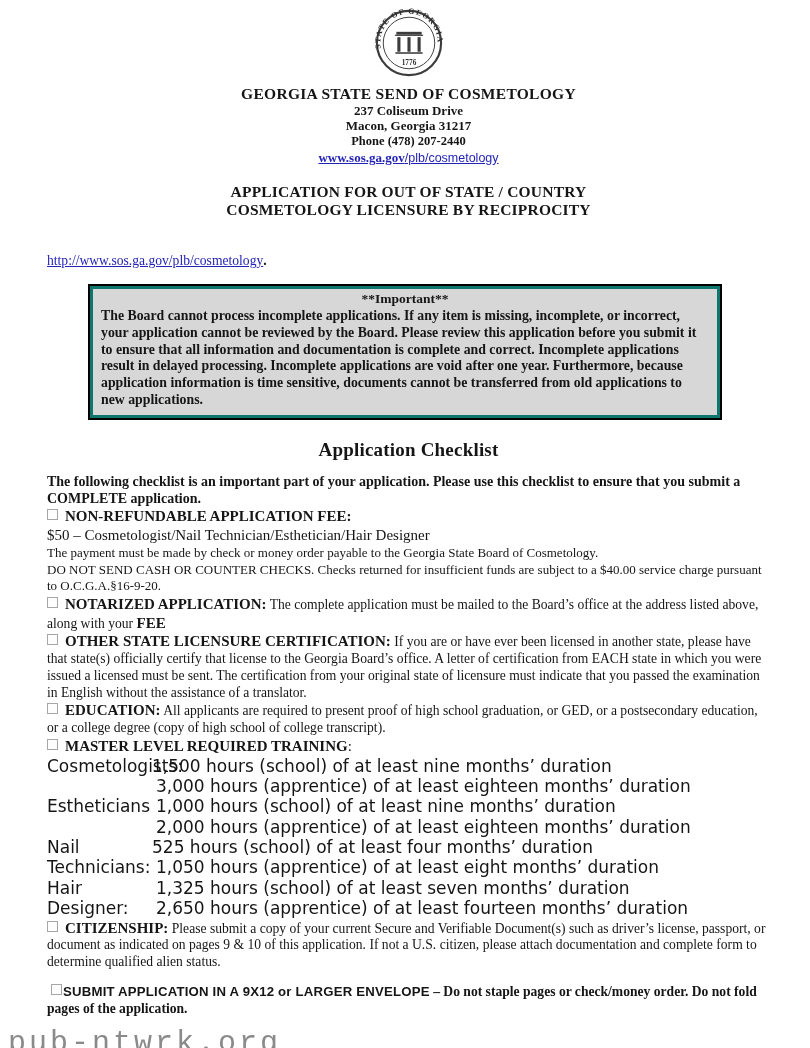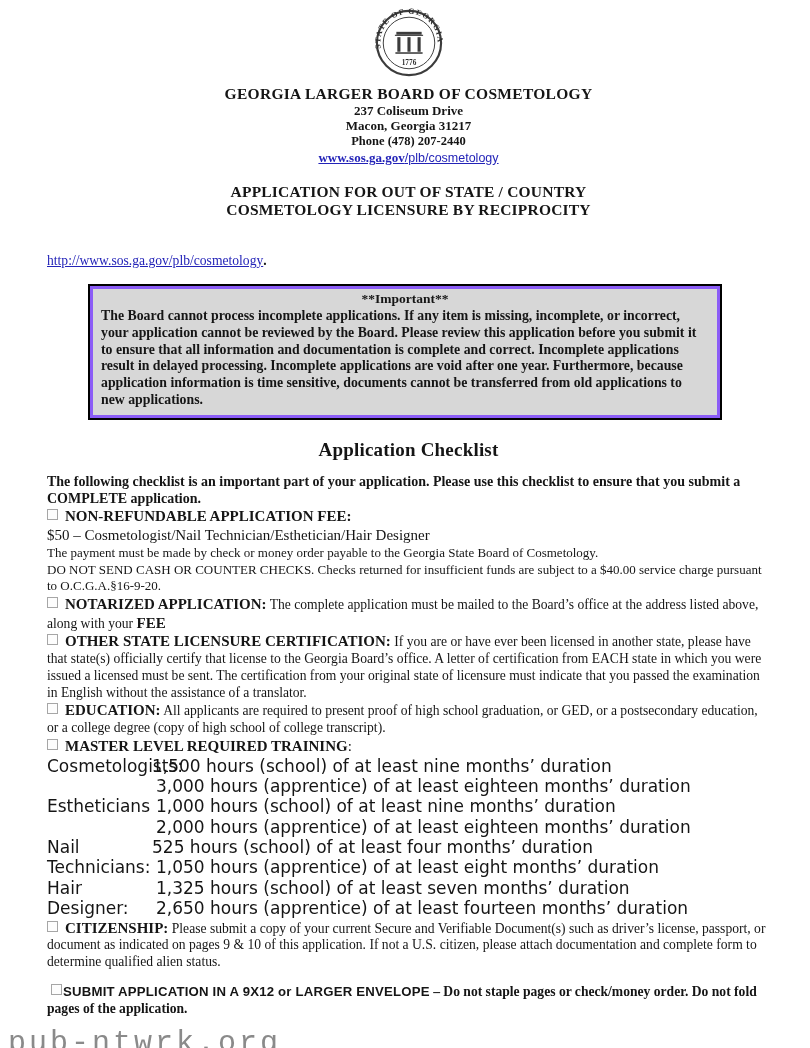--- a/index.html
+++ b/index.html
@@ -24,21 +24,21 @@
   .link-serif{font-weight:bold;font-family:"Liberation Serif", serif;}
   .link-sans{font-weight:normal;font-family:"Liberation Sans", sans-serif;font-size:12.5px;}
   
   .doc-title{margin-top:16px;font-size:15.5px;font-weight:bold;line-height:1.2;letter-spacing:.2px;}
   
   .intro{margin-top:17px;font-size:13.6px;line-height:1.22;}
   .intro a{font-weight:bold;}
   
   .imp-box{
     margin-top:14px;margin-left:41px;width:634px;box-sizing:border-box;
-    border:2px solid #000;background:#8b5cf6;padding:3px;
+    border:2px solid #000;background:#0f766e;padding:3px;
   }
   .imp-inner{background:#d7d7d7;padding:2px 8px 6px 8px;}
   .imp-title{text-align:center;font-size:13.5px;font-weight:bold;line-height:1.25;}
   .imp-body{font-size:13.8px;font-weight:bold;line-height:1.22;text-align:left;}
   
   .chk-heading{margin-top:19px;text-align:center;font-size:19px;font-weight:bold;letter-spacing:.2px;}
   .chk-intro{margin-top:13px;font-size:14px;font-weight:bold;line-height:1.2;}
   p{margin:0;}
   .item{font-size:13.6px;line-height:1.23;}
   .item-label{font-size:15px;font-weight:bold;}
@@ -86,21 +86,21 @@
       <rect x="29" y="24.5" width="26" height="3" fill="#3c3c3c"></rect>
       <rect x="27.5" y="27.5" width="29" height="1.2" fill="#3c3c3c"></rect>
       <rect x="30" y="30" width="3.2" height="15" fill="#3c3c3c"></rect>
       <rect x="40.4" y="30" width="3.2" height="15" fill="#3c3c3c"></rect>
       <rect x="50.8" y="30" width="3.2" height="15" fill="#3c3c3c"></rect>
       <rect x="28" y="45.5" width="28" height="1.6" fill="#3c3c3c"></rect>
       <text x="42" y="58.5" text-anchor="middle" font-family="Liberation Serif, serif" font-size="7.5" font-weight="bold" fill="#2e2e2e">1776</text>
     </svg>
   </div>
 
-  <div class="org-name center">GEORGIA LARGER BOARD OF COSMETOLOGY</div>
+  <div class="org-name center">GEORGIA STATE SEND OF COSMETOLOGY</div>
   <div class="addr center">237 Coliseum Drive</div>
   <div class="addr center">Macon, Georgia 31217</div>
   <div class="phone center">Phone (478) 207-2440</div>
   <div class="site-link center">
     <a class="link"><span class="link-serif">www.sos.ga.gov</span><span class="link-sans">/plb/cosmetology</span></a>
   </div>
 
   <div class="doc-title center">
     <div>APPLICATION FOR OUT OF STATE / COUNTRY</div>
     <div>COSMETOLOGY LICENSURE BY RECIPROCITY</div>

